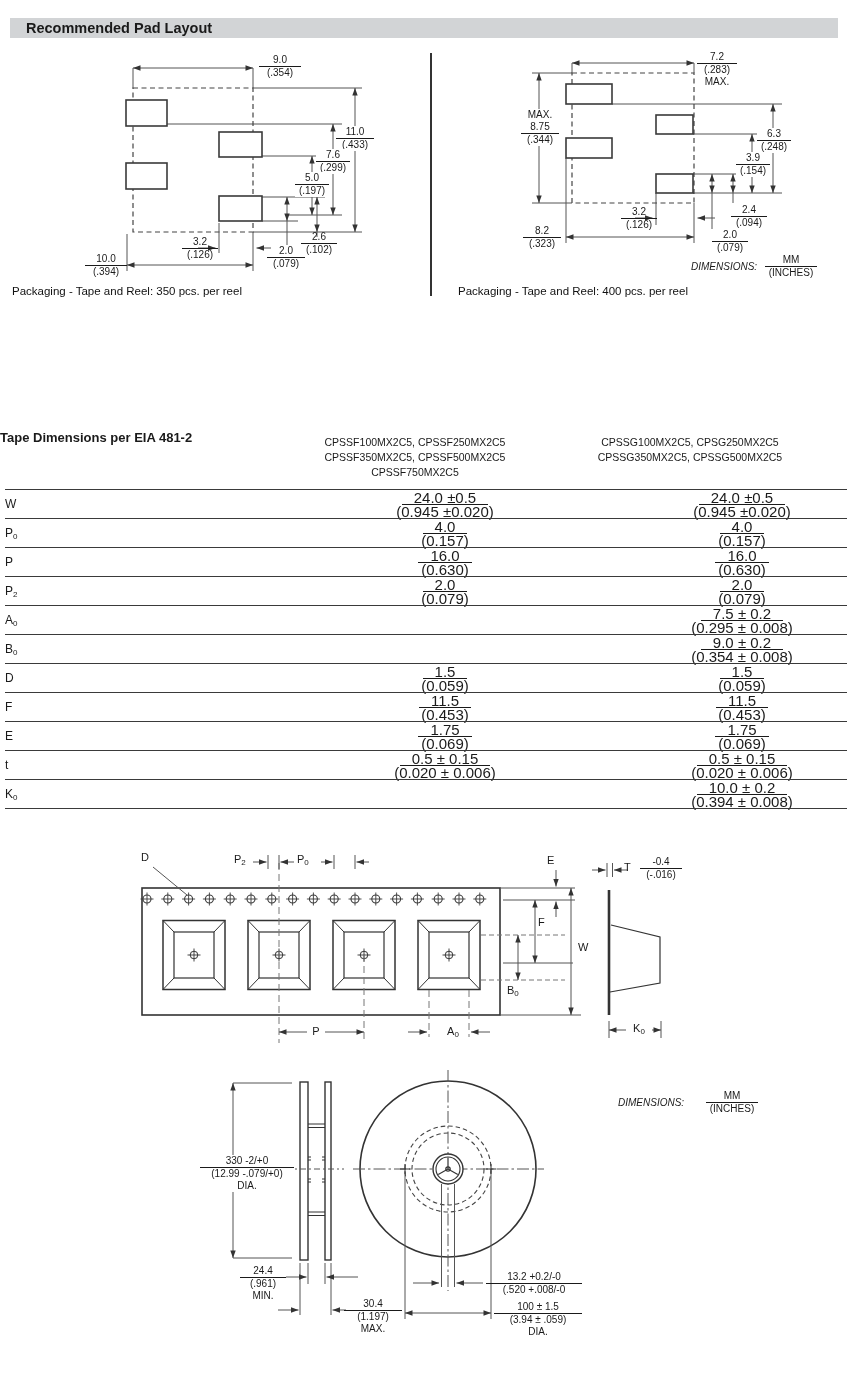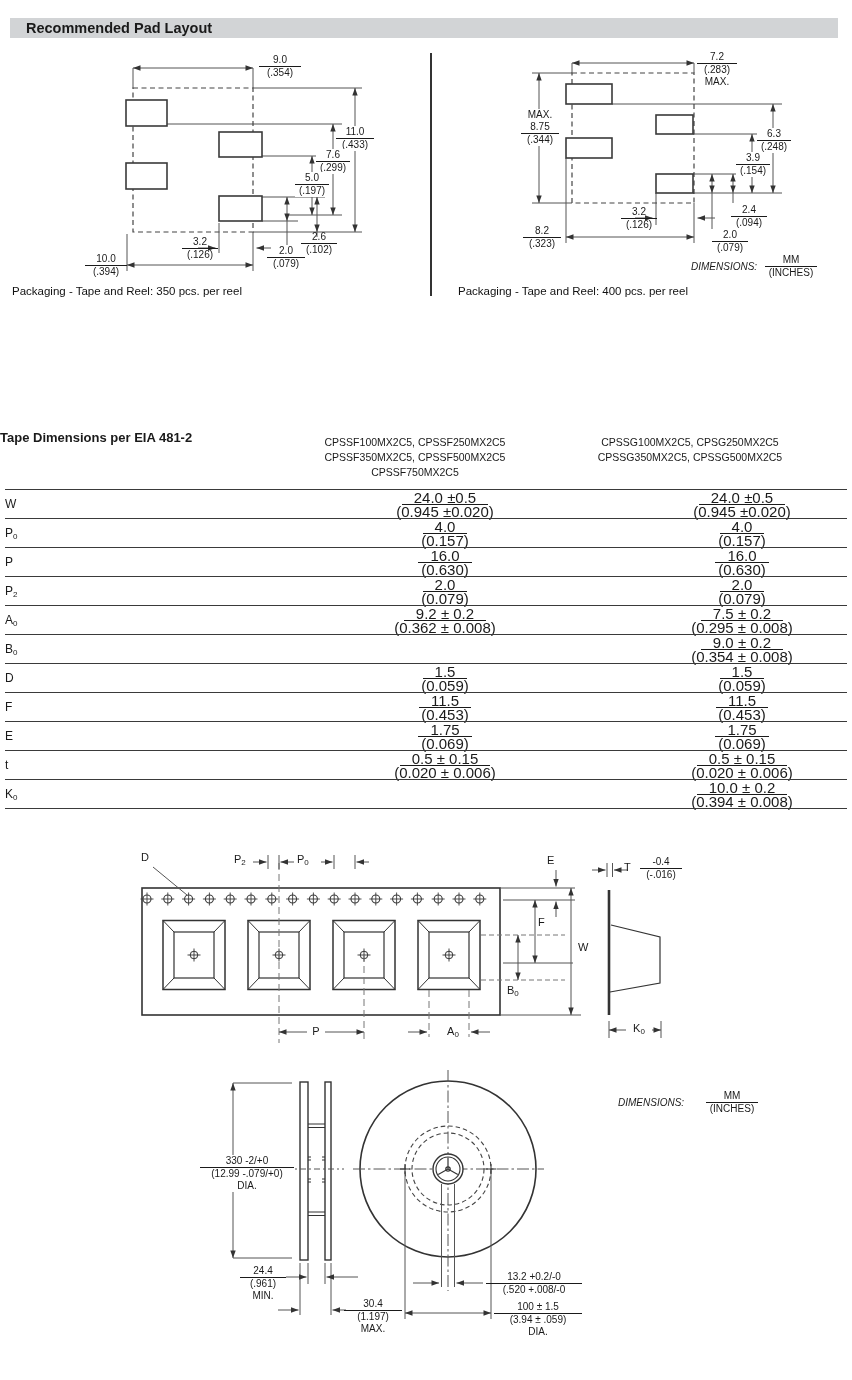--- a/index.html
+++ b/index.html
@@ -224,21 +224,20 @@
     <span class="vcell c1"><span class="num">16.0</span><span class="den">(0.630)</span></span>
     <span class="vcell c2"><span class="num">16.0</span><span class="den">(0.630)</span></span>
     </div>
   <div class="trow" style="top:576px">
     <span class="param"><span>P</span><sub>2</sub></span>
     <span class="vcell c1"><span class="num">2.0</span><span class="den">(0.079)</span></span>
     <span class="vcell c2"><span class="num">2.0</span><span class="den">(0.079)</span></span>
     </div>
   <div class="trow" style="top:605px">
     <span class="param"><span>A</span><sub>0</sub></span>
-    <span class="vcell c1"><span class="num">9.2 ± 0.2</span><span class="den">(0.362 ± 0.008)</span></span>
     <span class="vcell c2"><span class="num">7.5 ± 0.2</span><span class="den">(0.295 ± 0.008)</span></span>
     </div>
   <div class="trow" style="top:634px">
     <span class="param"><span>B</span><sub>0</sub></span>
     <span class="vcell c2"><span class="num">9.0 ± 0.2</span><span class="den">(0.354 ± 0.008)</span></span>
     </div>
   <div class="trow" style="top:663px">
     <span class="param"><span>D</span><sub></sub></span>
     <span class="vcell c1"><span class="num">1.5</span><span class="den">(0.059)</span></span>
     <span class="vcell c2"><span class="num">1.5</span><span class="den">(0.059)</span></span>

